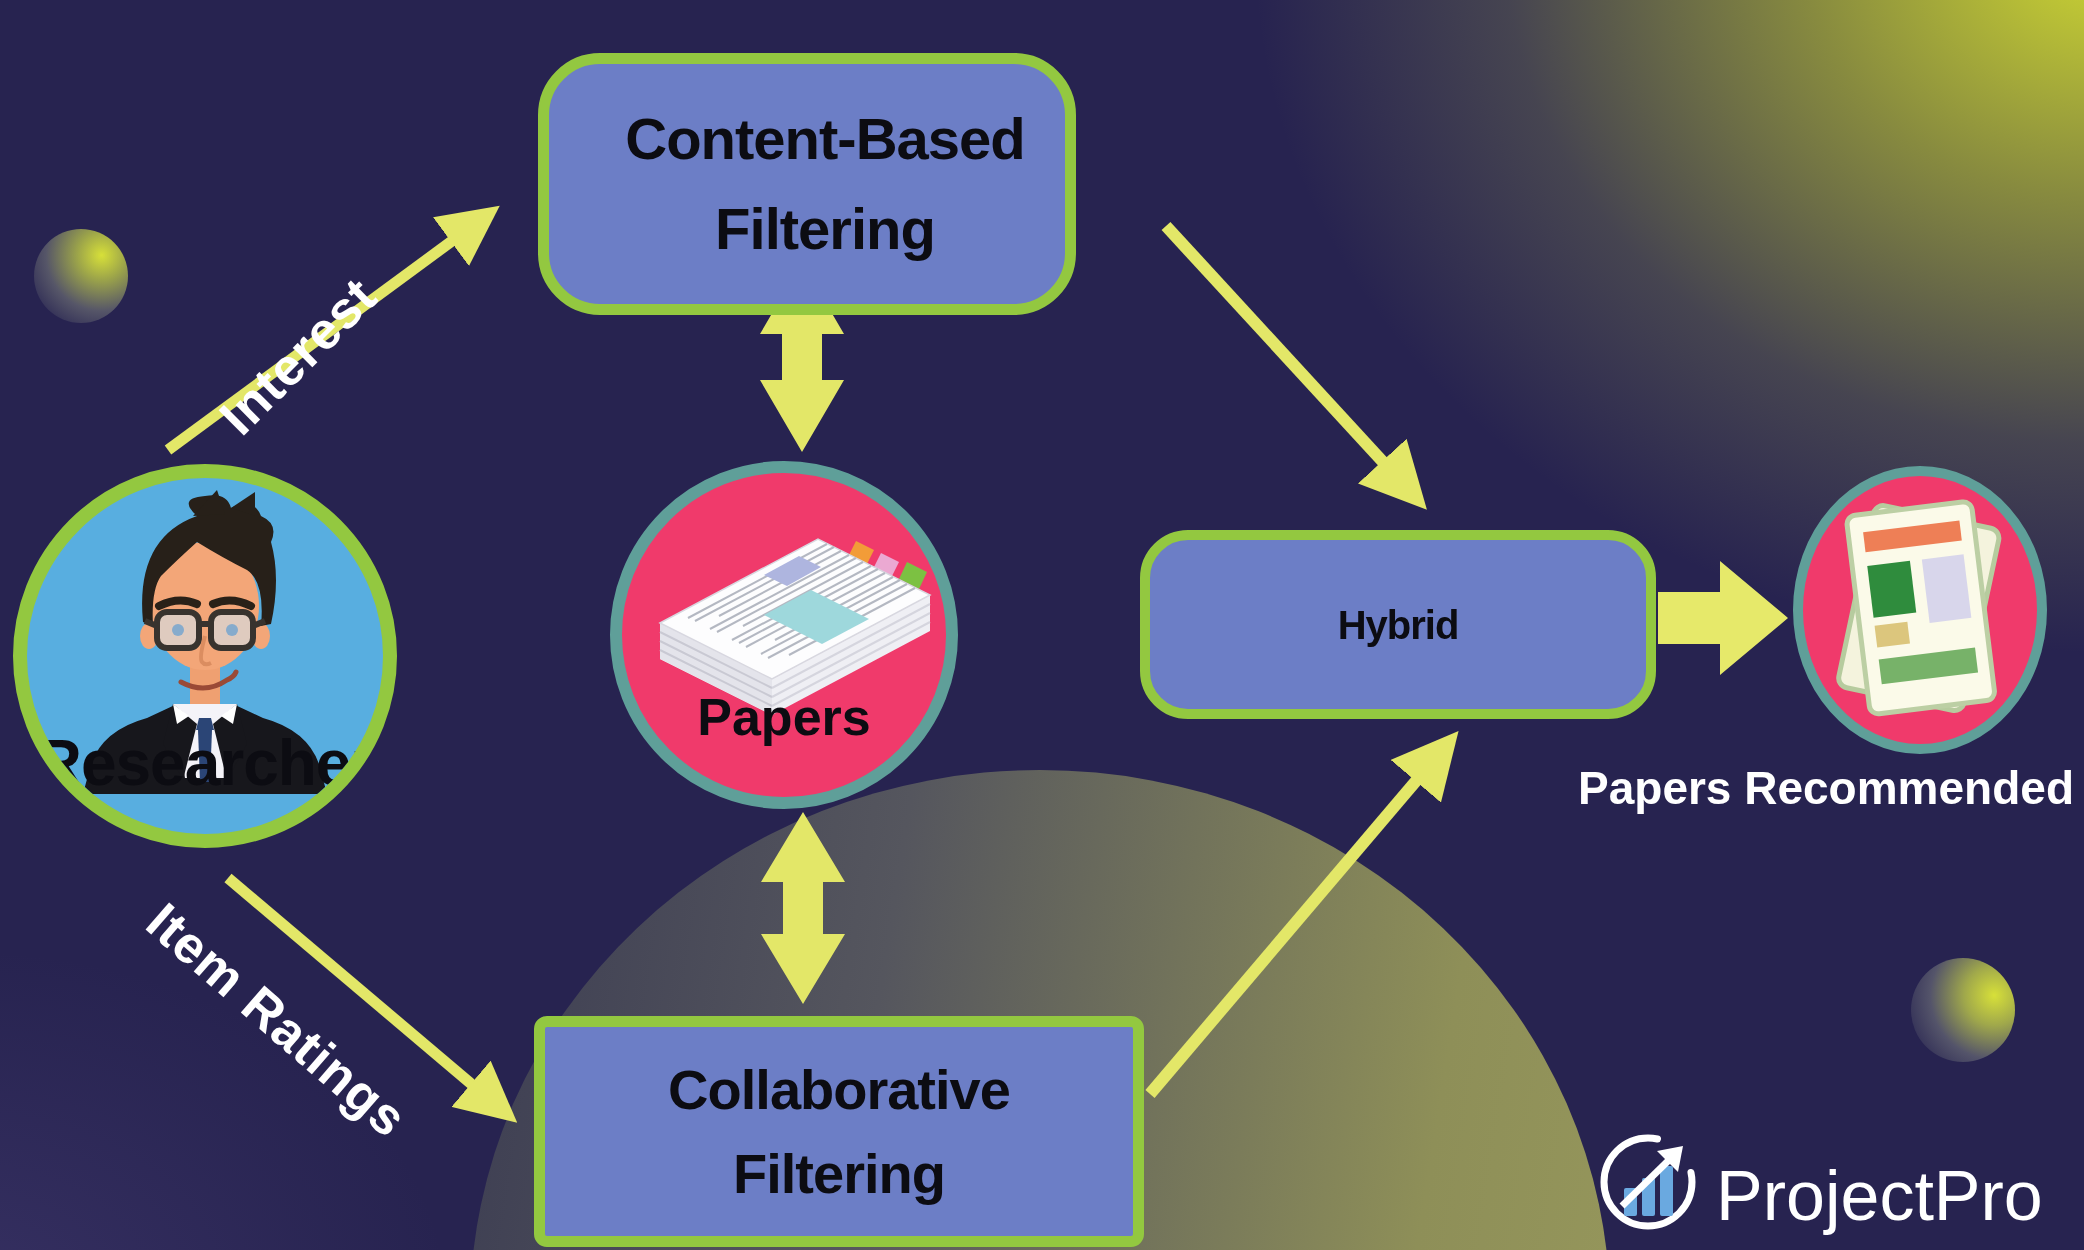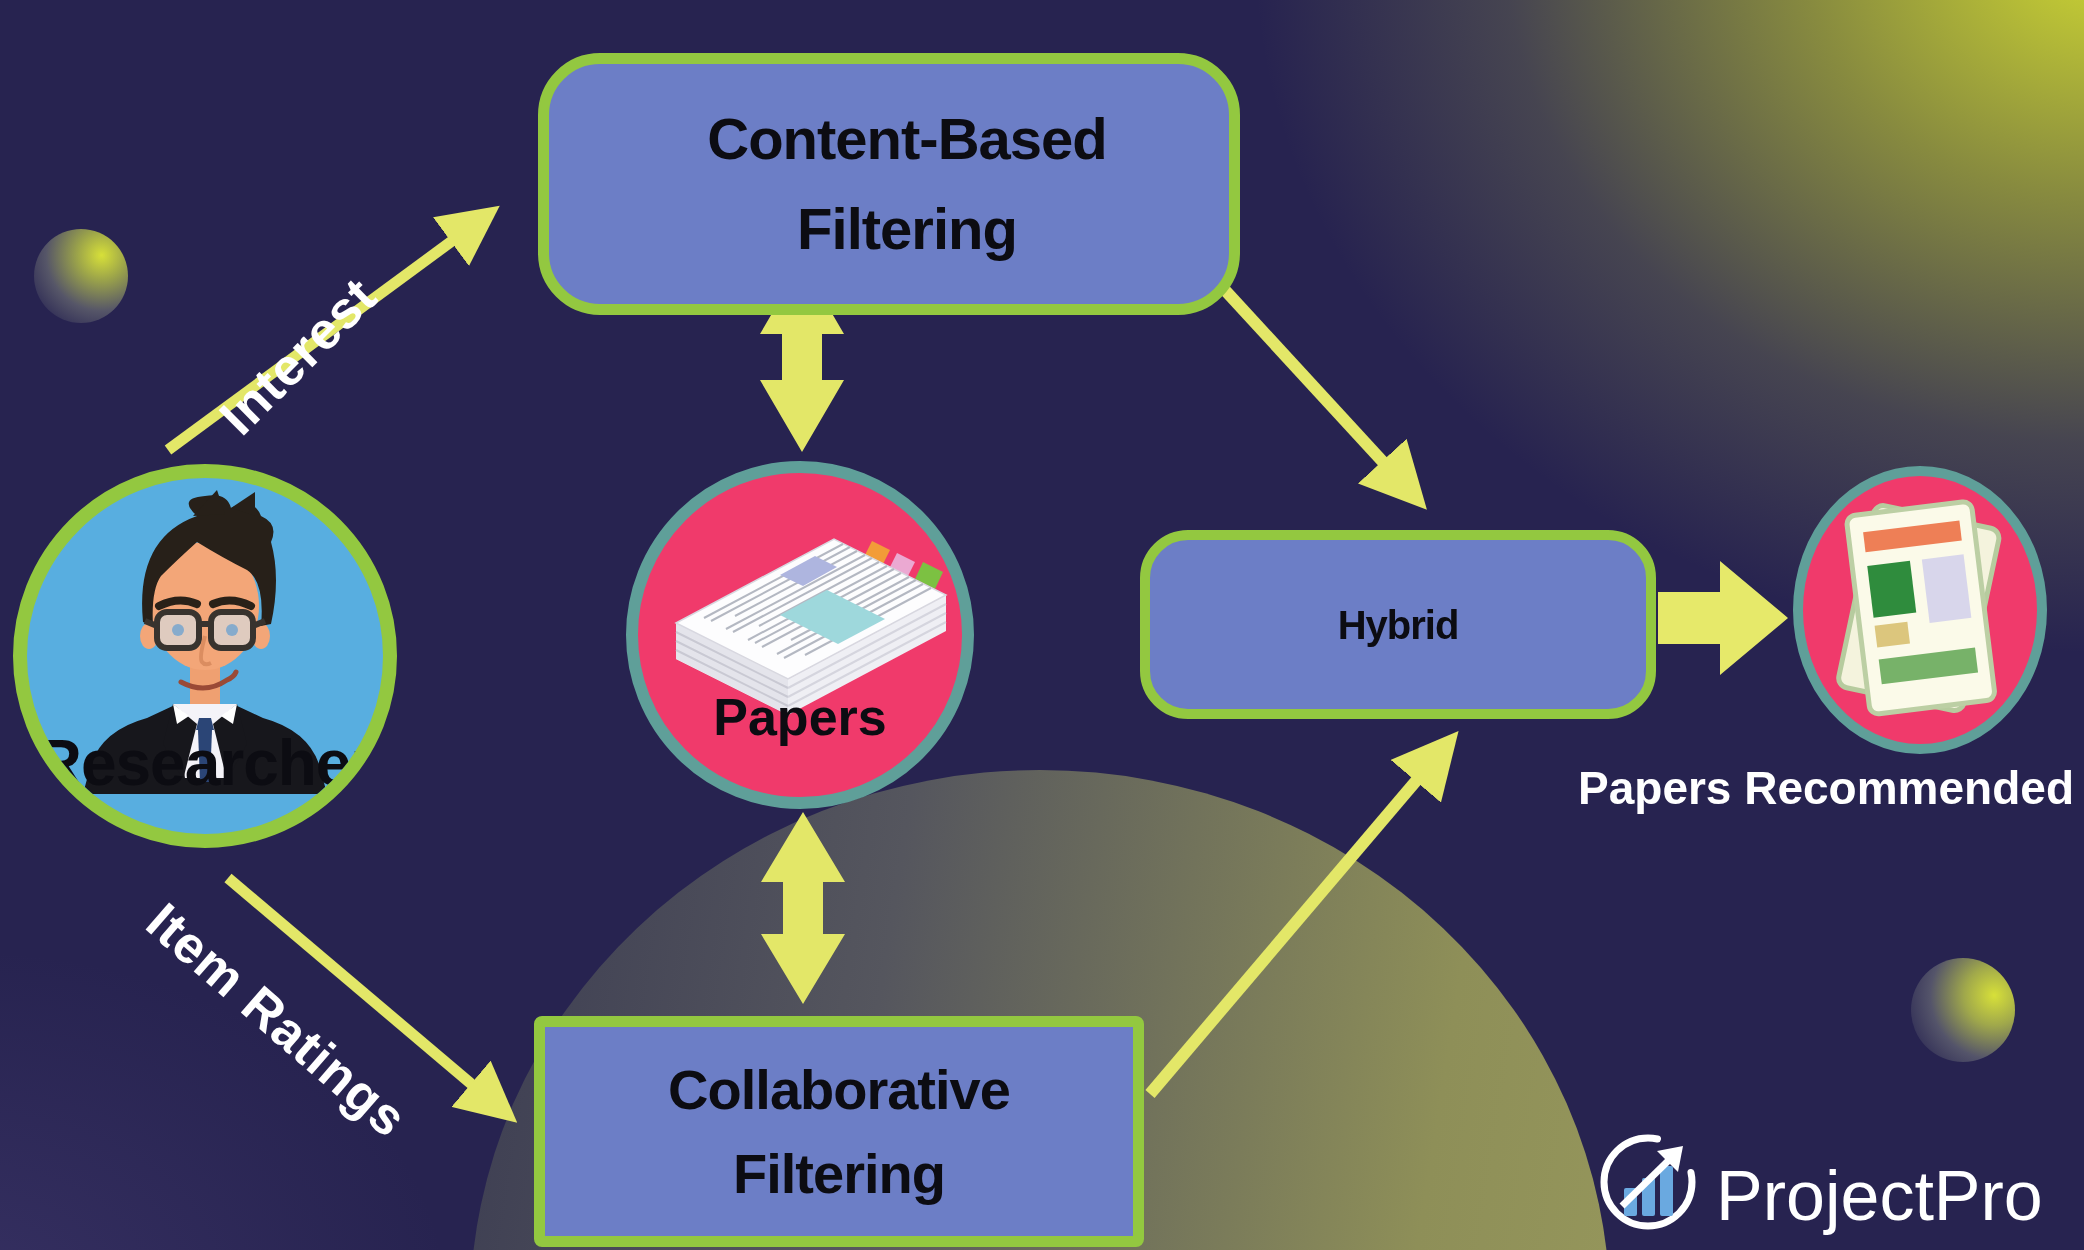--- a/index.html
+++ b/index.html
@@ -22,26 +22,26 @@
   .sphere.s2{left:1911px;top:958px;width:104px;height:104px;
     background:radial-gradient(circle at 80% 36%, #d7e039 0%, #a0a84b 28%, #54546a 60%, #2f2c55 88%);}
   svg.arrows{position:absolute;left:0;top:0;z-index:2;}
   .node{position:absolute;z-index:3;box-sizing:border-box;}
   .node-box{
     background:#6C7EC6;border:11px solid #93C840;
     display:flex;flex-direction:column;align-items:center;justify-content:center;
     color:#0c0c12;font-weight:700;text-align:center;letter-spacing:-1px;
   }
   .node-box .ln{display:block;}
-  .box-cbf{left:538px;top:53px;width:702px;height:262px;border-radius:62px;font-size:58px;line-height:1.55;padding-left:36px;}
-  .box-collab{left:534px;top:1016px;width:610px;height:231px;border-radius:8px;font-size:56px;line-height:1.5;}
+  .box-cbf{left:538px;top:53px;width:538px;height:262px;border-radius:62px;font-size:58px;line-height:1.55;padding-left:36px;}
+  .box-collab{left:534px;top:1016px;width:610px;height:231px;border-radius:13px;font-size:56px;line-height:1.5;}
   .box-hybrid{left:1140px;top:530px;width:516px;height:189px;border-radius:48px;border-width:10px;font-size:40px;line-height:1.45;}
   .node-circle{border-radius:50%;overflow:hidden;}
   .circ-researcher{left:13px;top:464px;width:384px;height:384px;border:14px solid #93C840;background:#58AEE0;}
-  .circ-papers{left:626px;top:461px;width:348px;height:348px;border:12px solid #5F9F99;background:#F03A6B;text-decoration:underline;}
+  .circ-papers{left:610px;top:461px;width:348px;height:348px;border:12px solid #5F9F99;background:#F03A6B;text-decoration:underline;}
   .circ-recommended{left:1793px;top:466px;width:254px;height:288px;border:10px solid #5F9F99;background:#F03A6B;}
   .circle-label{
     position:absolute;left:0;right:0;text-align:center;
     color:#0c0c12;font-weight:700;
   }
   .circ-researcher .circle-label{bottom:34px;font-size:64px;letter-spacing:-1px;}
   .circ-papers .circle-label{bottom:50px;font-size:52px;letter-spacing:0px;}
   .node-illustration{position:absolute;left:0;top:0;}
   .edge-label{
     position:absolute;z-index:3;color:#ffffff;font-weight:700;font-size:52px;

